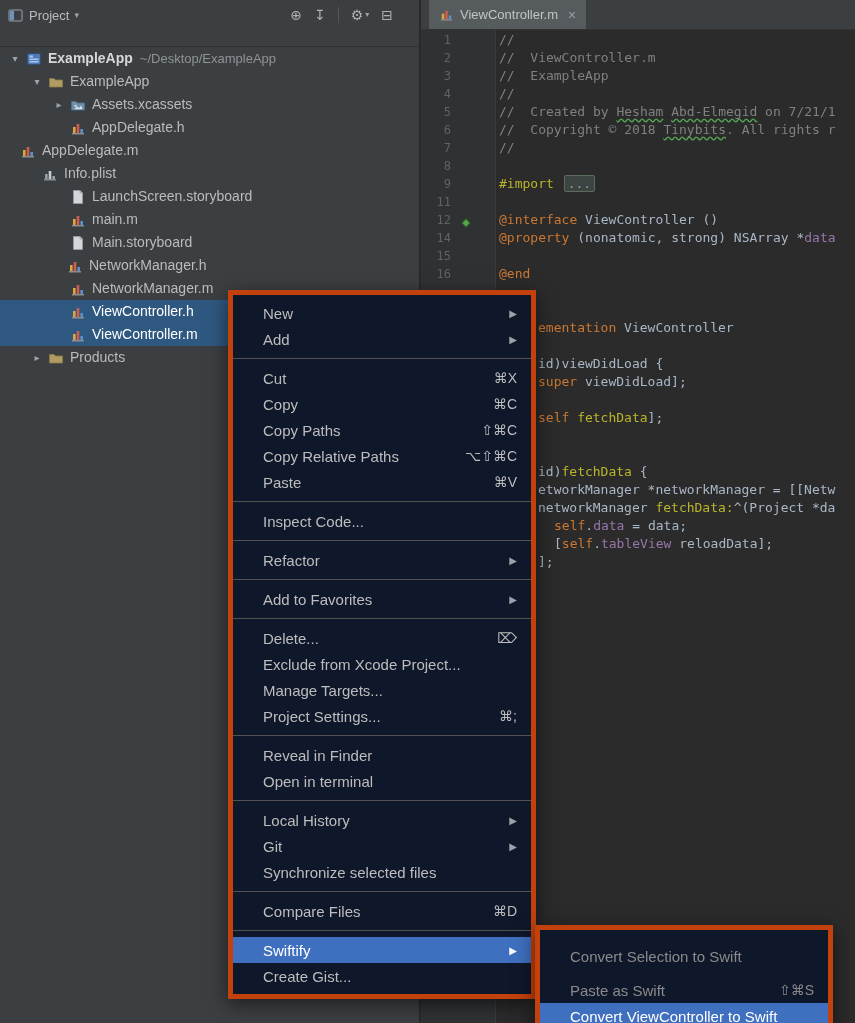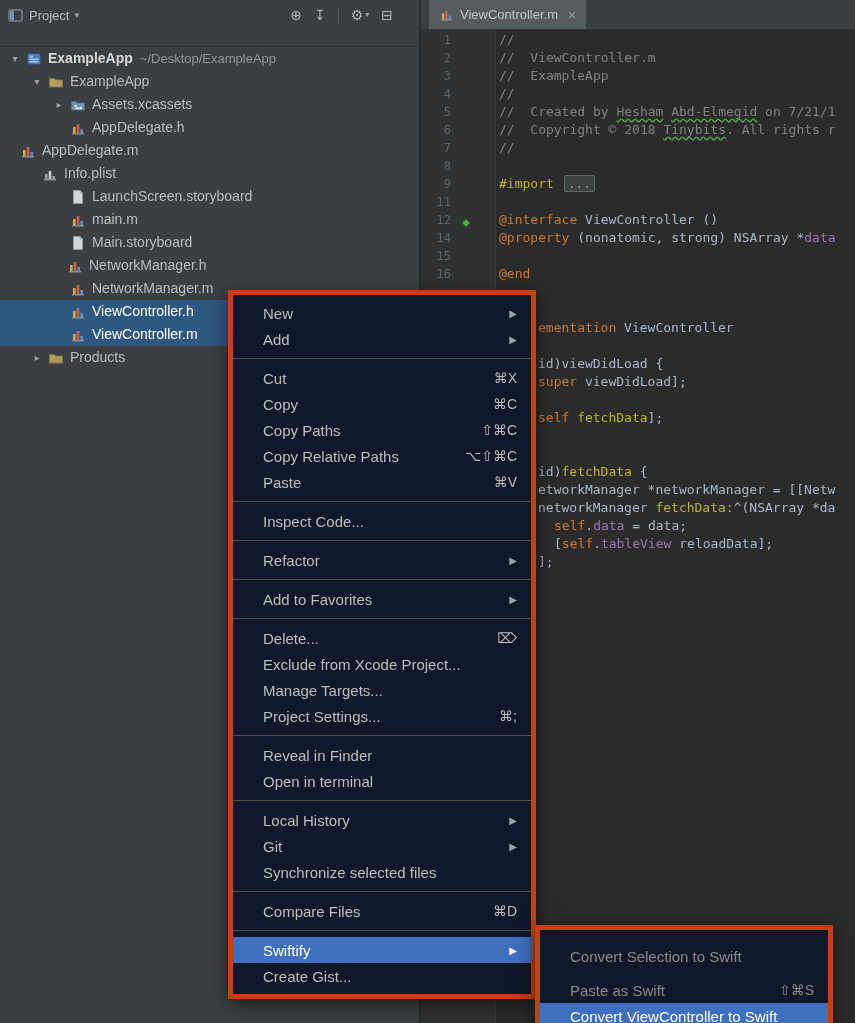--- a/index.html
+++ b/index.html
@@ -341,21 +341,21 @@
             <span class="code-text"><span class="c-kw">@end</span></span>
           </div>
         </div>
       <div id="code-fragments">
           <div class="frag" style="top:289px;left:117px"><span class="c-kw">ementation</span><span class="c-plain"> ViewController</span></div>
           <div class="frag" style="top:325px;left:117px"><span class="c-plain">id)viewDidLoad {</span></div>
           <div class="frag" style="top:343px;left:117px"><span class="c-kw">super</span><span class="c-plain"> viewDidLoad];</span></div>
           <div class="frag" style="top:379px;left:117px"><span class="c-kw">self</span><span class="c-plain"> </span><span class="c-meth">fetchData</span><span class="c-plain">];</span></div>
           <div class="frag" style="top:433px;left:117px"><span class="c-plain">id)</span><span class="c-meth">fetchData</span><span class="c-plain"> {</span></div>
           <div class="frag" style="top:451px;left:117px"><span class="c-plain">etworkManager *networkManager = [[Netw</span></div>
-          <div class="frag" style="top:469px;left:117px"><span class="c-plain">networkManager </span><span class="c-meth">fetchData:</span><span class="c-plain">^(NSArray *da</span></div>
+          <div class="frag" style="top:469px;left:117px"><span class="c-plain">networkManager </span><span class="c-meth">fetchData:</span><span class="c-plain">^(Project *da</span></div>
           <div class="frag" style="top:487px;left:133px"><span class="c-kw">self</span><span class="c-plain">.</span><span class="c-purple">data</span><span class="c-plain"> = data;</span></div>
           <div class="frag" style="top:505px;left:133px"><span class="c-plain">[</span><span class="c-kw">self</span><span class="c-plain">.</span><span class="c-purple">tableView</span><span class="c-plain"> reloadData];</span></div>
           <div class="frag" style="top:523px;left:117px"><span class="c-plain">];</span></div>
         </div>
     </div>
   </main>
 
   <div id="context-menu" class="popup-menu">
       <div class="menu-item">
         <span class="lbl">New</span>

